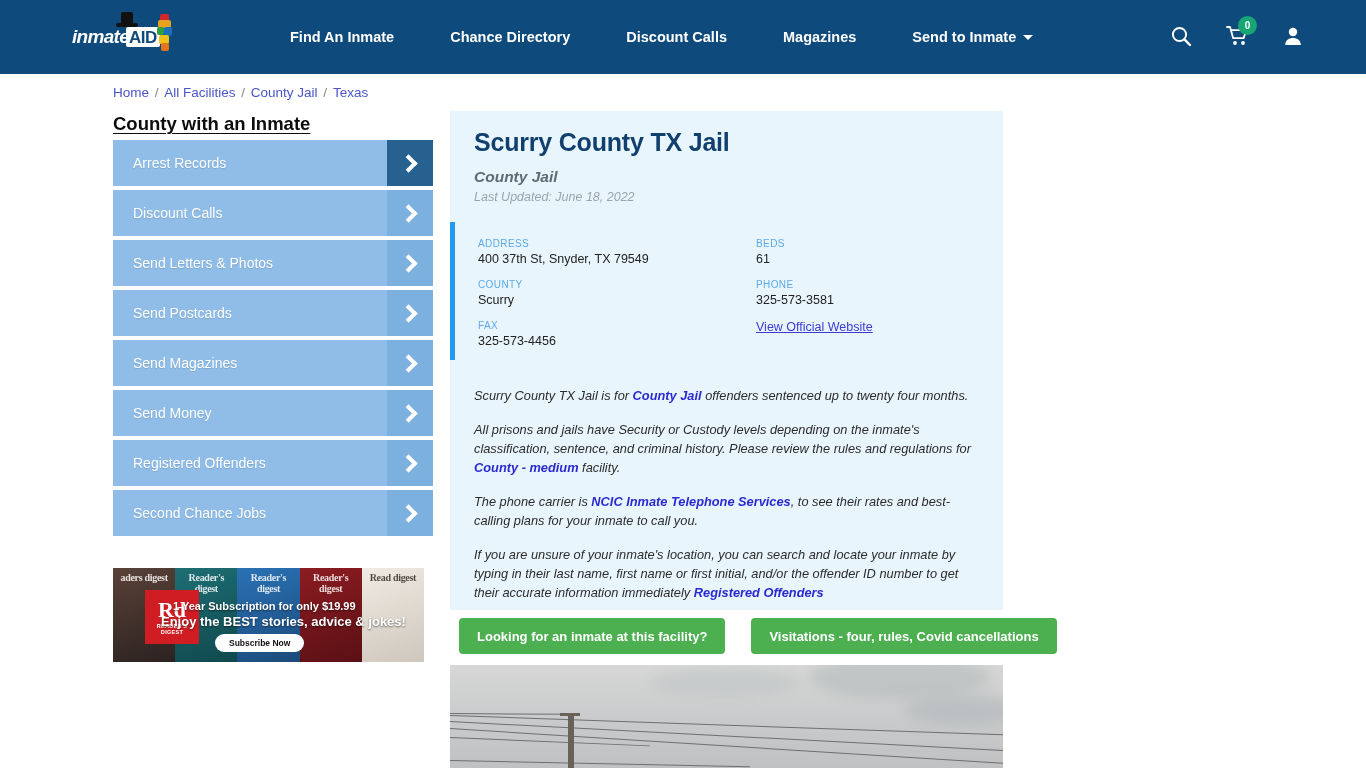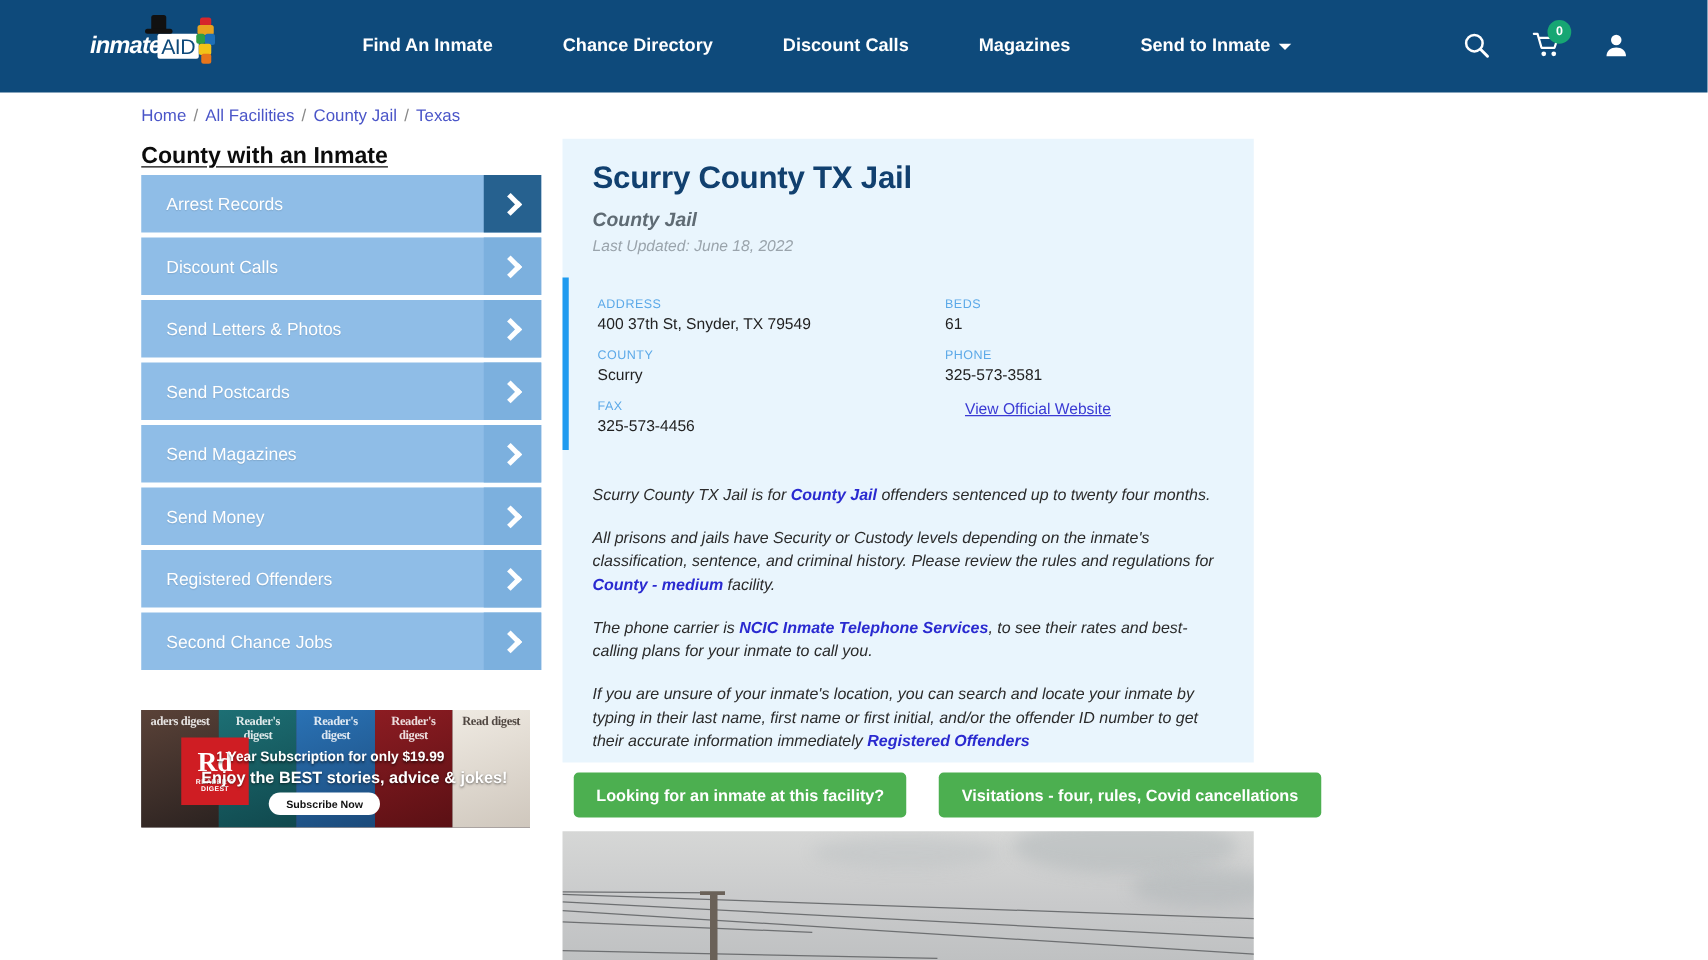--- a/index.html
+++ b/index.html
@@ -23,21 +23,21 @@
     position: absolute; left: 72px; top: 18px;
     width: 120px; height: 38px;
     display: flex; align-items: center;
   }
   .brand-word {
     color: #ffffff; font-size: 19px; font-weight: bold;
     letter-spacing: -0.7px; font-style: italic;
   }
   .brand-aid {
     display: inline-block; background: #ffffff; color: #0e4a7b;
-    font-size: 17px; font-weight: normal; line-height: 17px;
+    font-size: 17px; font-weight: bold; line-height: 17px;
     padding: 2px 3px 1px 3px; margin-left: -3px;
     border-radius: 2px; font-style: normal; letter-spacing: -0.5px;
   }
   .brand-hat {
     position: absolute; left: 44px; top: -6px;
     width: 22px; height: 16px;
   }
   .brand-hat .hatbrim { position:absolute; left:0; top:11px; width:22px; height:4px; background:#111; border-radius:2px;}
   .brand-hat .hattop { position:absolute; left:5px; top:0; width:12px; height:12px; background:#111; border-radius:2px 2px 0 0;}
   .brand-bird {
@@ -189,21 +189,21 @@
   }
   .info-col { position: absolute; top: 16px; }
   .info-col.left { left: 28px; width: 280px; }
   .info-col.right { left: 306px; width: 240px; }
   .info-field { margin-bottom: 13px; }
   .info-label {
     font-size: 10px; color: #5ca9e8; letter-spacing: .4px;
     text-transform: uppercase; margin-bottom: 3px;
   }
   .info-value { font-size: 12.5px; color: #222; }
-  .info-value a { color: #3b3bd4; text-decoration: underline; cursor: pointer; margin-left: 16px; }
+  .info-value a { color: #3b3bd4; text-decoration: underline; cursor: pointer; }
 
   .desc { position: absolute; left: 24px; top: 275px; width: 510px; }
   .desc p {
     margin: 0 0 15px 0; font-size: 12.8px; font-style: italic;
     color: #2b2b2b; line-height: 19px;
   }
   .desc a { color: #2a2ad0; font-weight: bold; text-decoration: none; cursor: pointer; }
 
   
   .cta-row {

